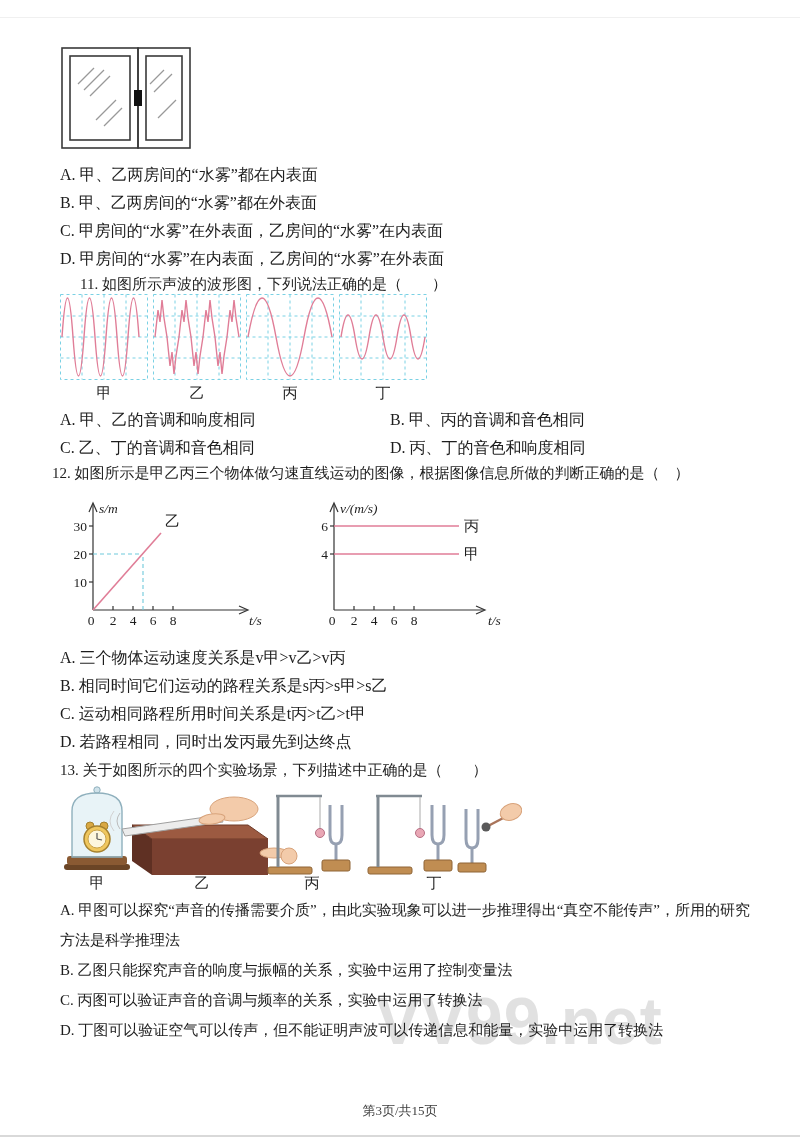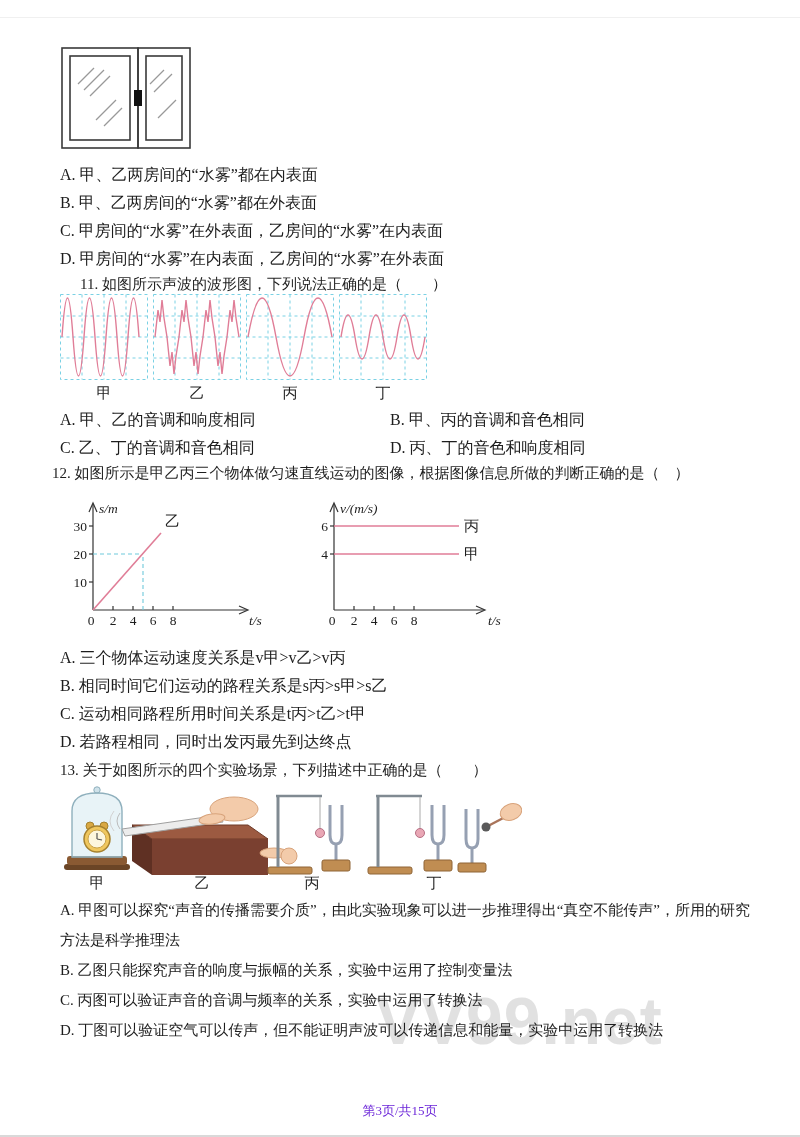--- a/index.html
+++ b/index.html
@@ -17,21 +17,21 @@
   .abs { position: absolute; }
   .top-line { position: absolute; top: 17px; left: 0; right: 0; height: 1px; background: #f0f0f0; }
   .bottom-line { position: absolute; bottom: 0; left: 0; right: 0; height: 2px; background: #d9d9d9; }
   .stem { font-size: 15px; line-height: 20px; white-space: nowrap; }
   .opts div { font-size: 16px; line-height: 28px; white-space: nowrap; }
   .two-col { display: grid; grid-template-columns: 330px 1fr; }
   .opts13 div { font-size: 15px; line-height: 30px; white-space: normal; }
   .graphs { display: flex; gap: 14px; align-items: center; }
   .footer {
     position: absolute; top: 1102px; left: 0; width: 100%;
-    text-align: center; font-size: 13px; color: #6d28d9;
+    text-align: center; font-size: 13px; color: #404040;
   }
   .watermark {
     position: absolute; top: 983px; left: 376px;
     font-family: "Liberation Sans", "DejaVu Sans", sans-serif;
     font-size: 66px; font-weight: bold; letter-spacing: 1px;
     color: #c9c9c9; opacity: 0.55; pointer-events: none;
   }
   svg text { font-family: "Liberation Serif", "DejaVu Serif", serif; }
 </style>
 </head>

